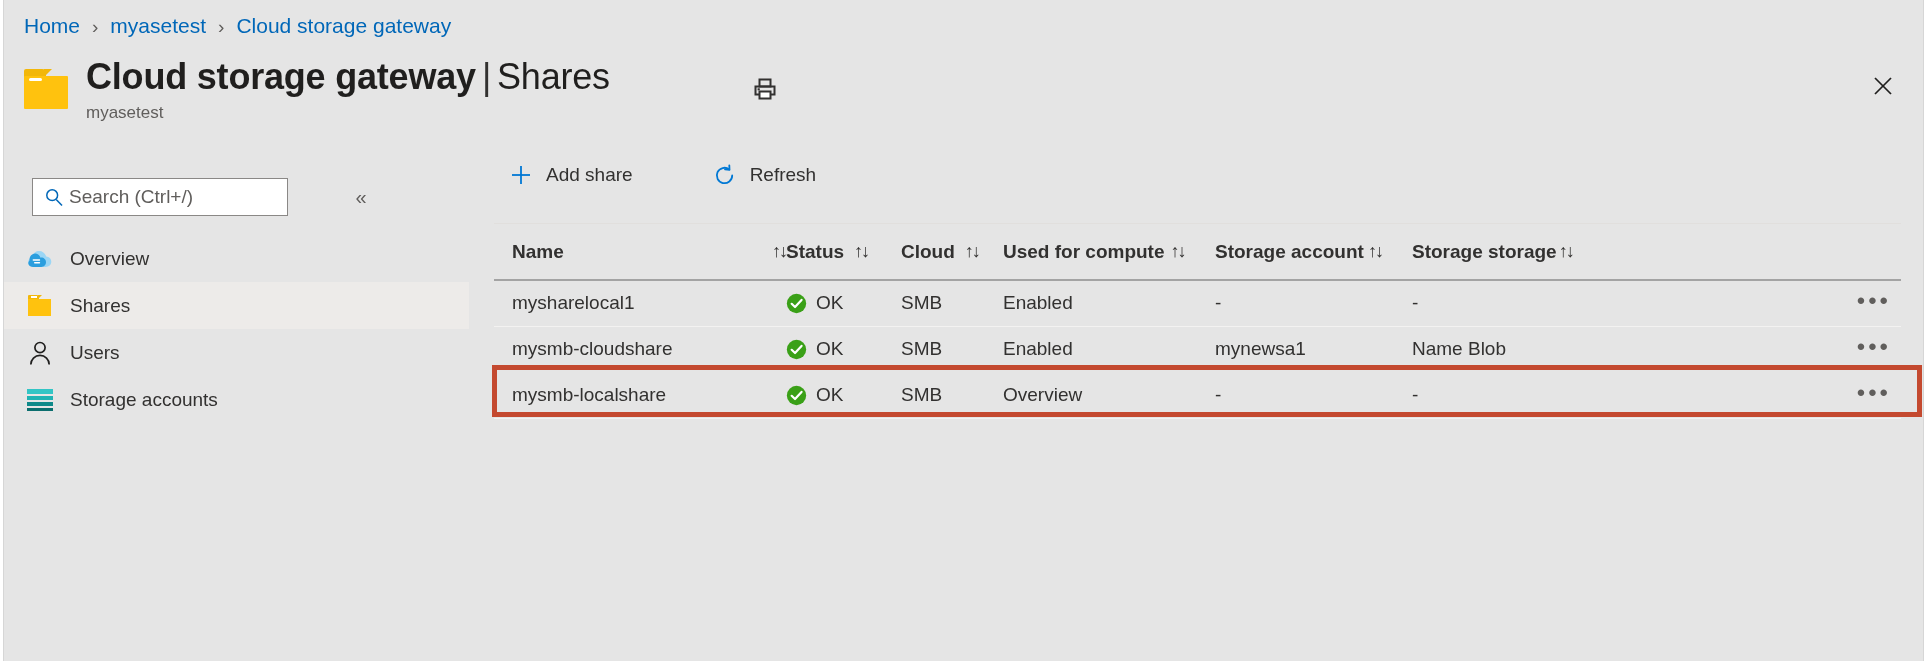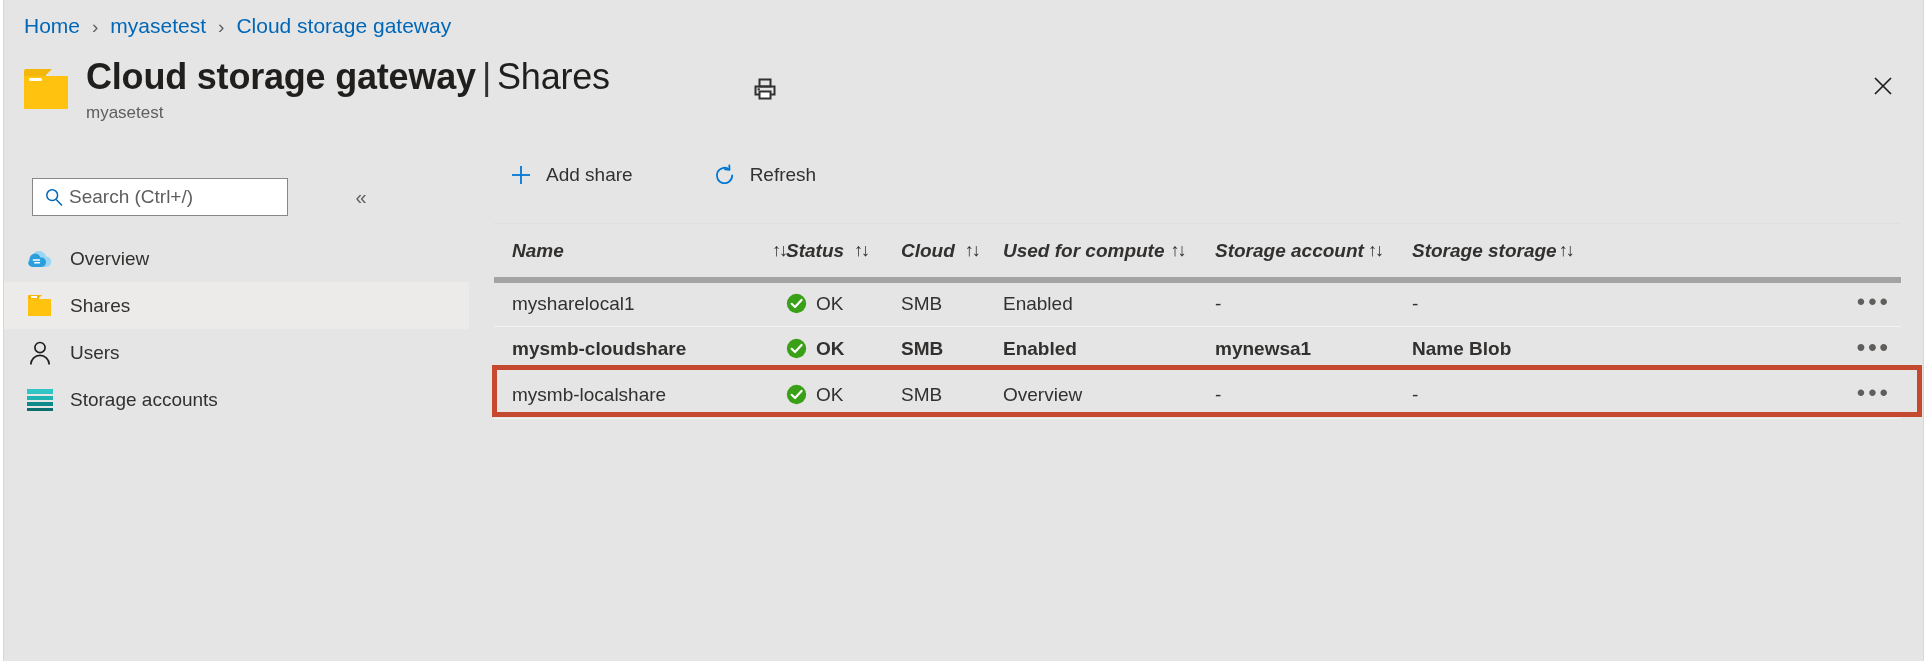--- a/index.html
+++ b/index.html
@@ -237,23 +237,22 @@
     table-layout: fixed;
   }
   table.grid th {
     text-align: right;
     font-size: 19px;
     font-weight: 600;
     color: #323130;
     padding: 0;
     height: 56px;
     vertical-align: middle;
-    border-bottom: 6px solid #a3a3a3;
+    border-bottom: 2px solid #a3a3a3;
     white-space: nowrap;
-    font-style: italic;
   }
   table.grid th .thin {
     display: flex; align-items: center;
     cursor: pointer;
   }
   .sorter {
     font-size: 18px;
     font-weight: 400;
     color: #323130;
     margin-left: 10px;
@@ -271,22 +270,22 @@
     font-size: 19px;
     color: #323130;
     height: 46px;
     padding: 0;
     vertical-align: middle;
     border-bottom: 1px solid #f3f2f1;
     white-space: nowrap;
     margin-top: 6px;
   }
   td.name-cell { padding-left: 18px !important; }
-  tr.row-highlight td { border-bottom-color: transparent; font-weight: bold; }
-  .status-cell-inner { display: flex; align-items: flex-start; }
+  tr.row-highlight td { border-bottom-color: transparent; }
+  .status-cell-inner { display: flex; align-items: flex-end; }
   .ok-badge {
     width: 21px; height: 21px;
     margin-right: 9px;
     flex: none;
     display: block;
   }
   .ellipsis {
     color: #605e5c;
     letter-spacing: 3px;
     font-size: 24px;

